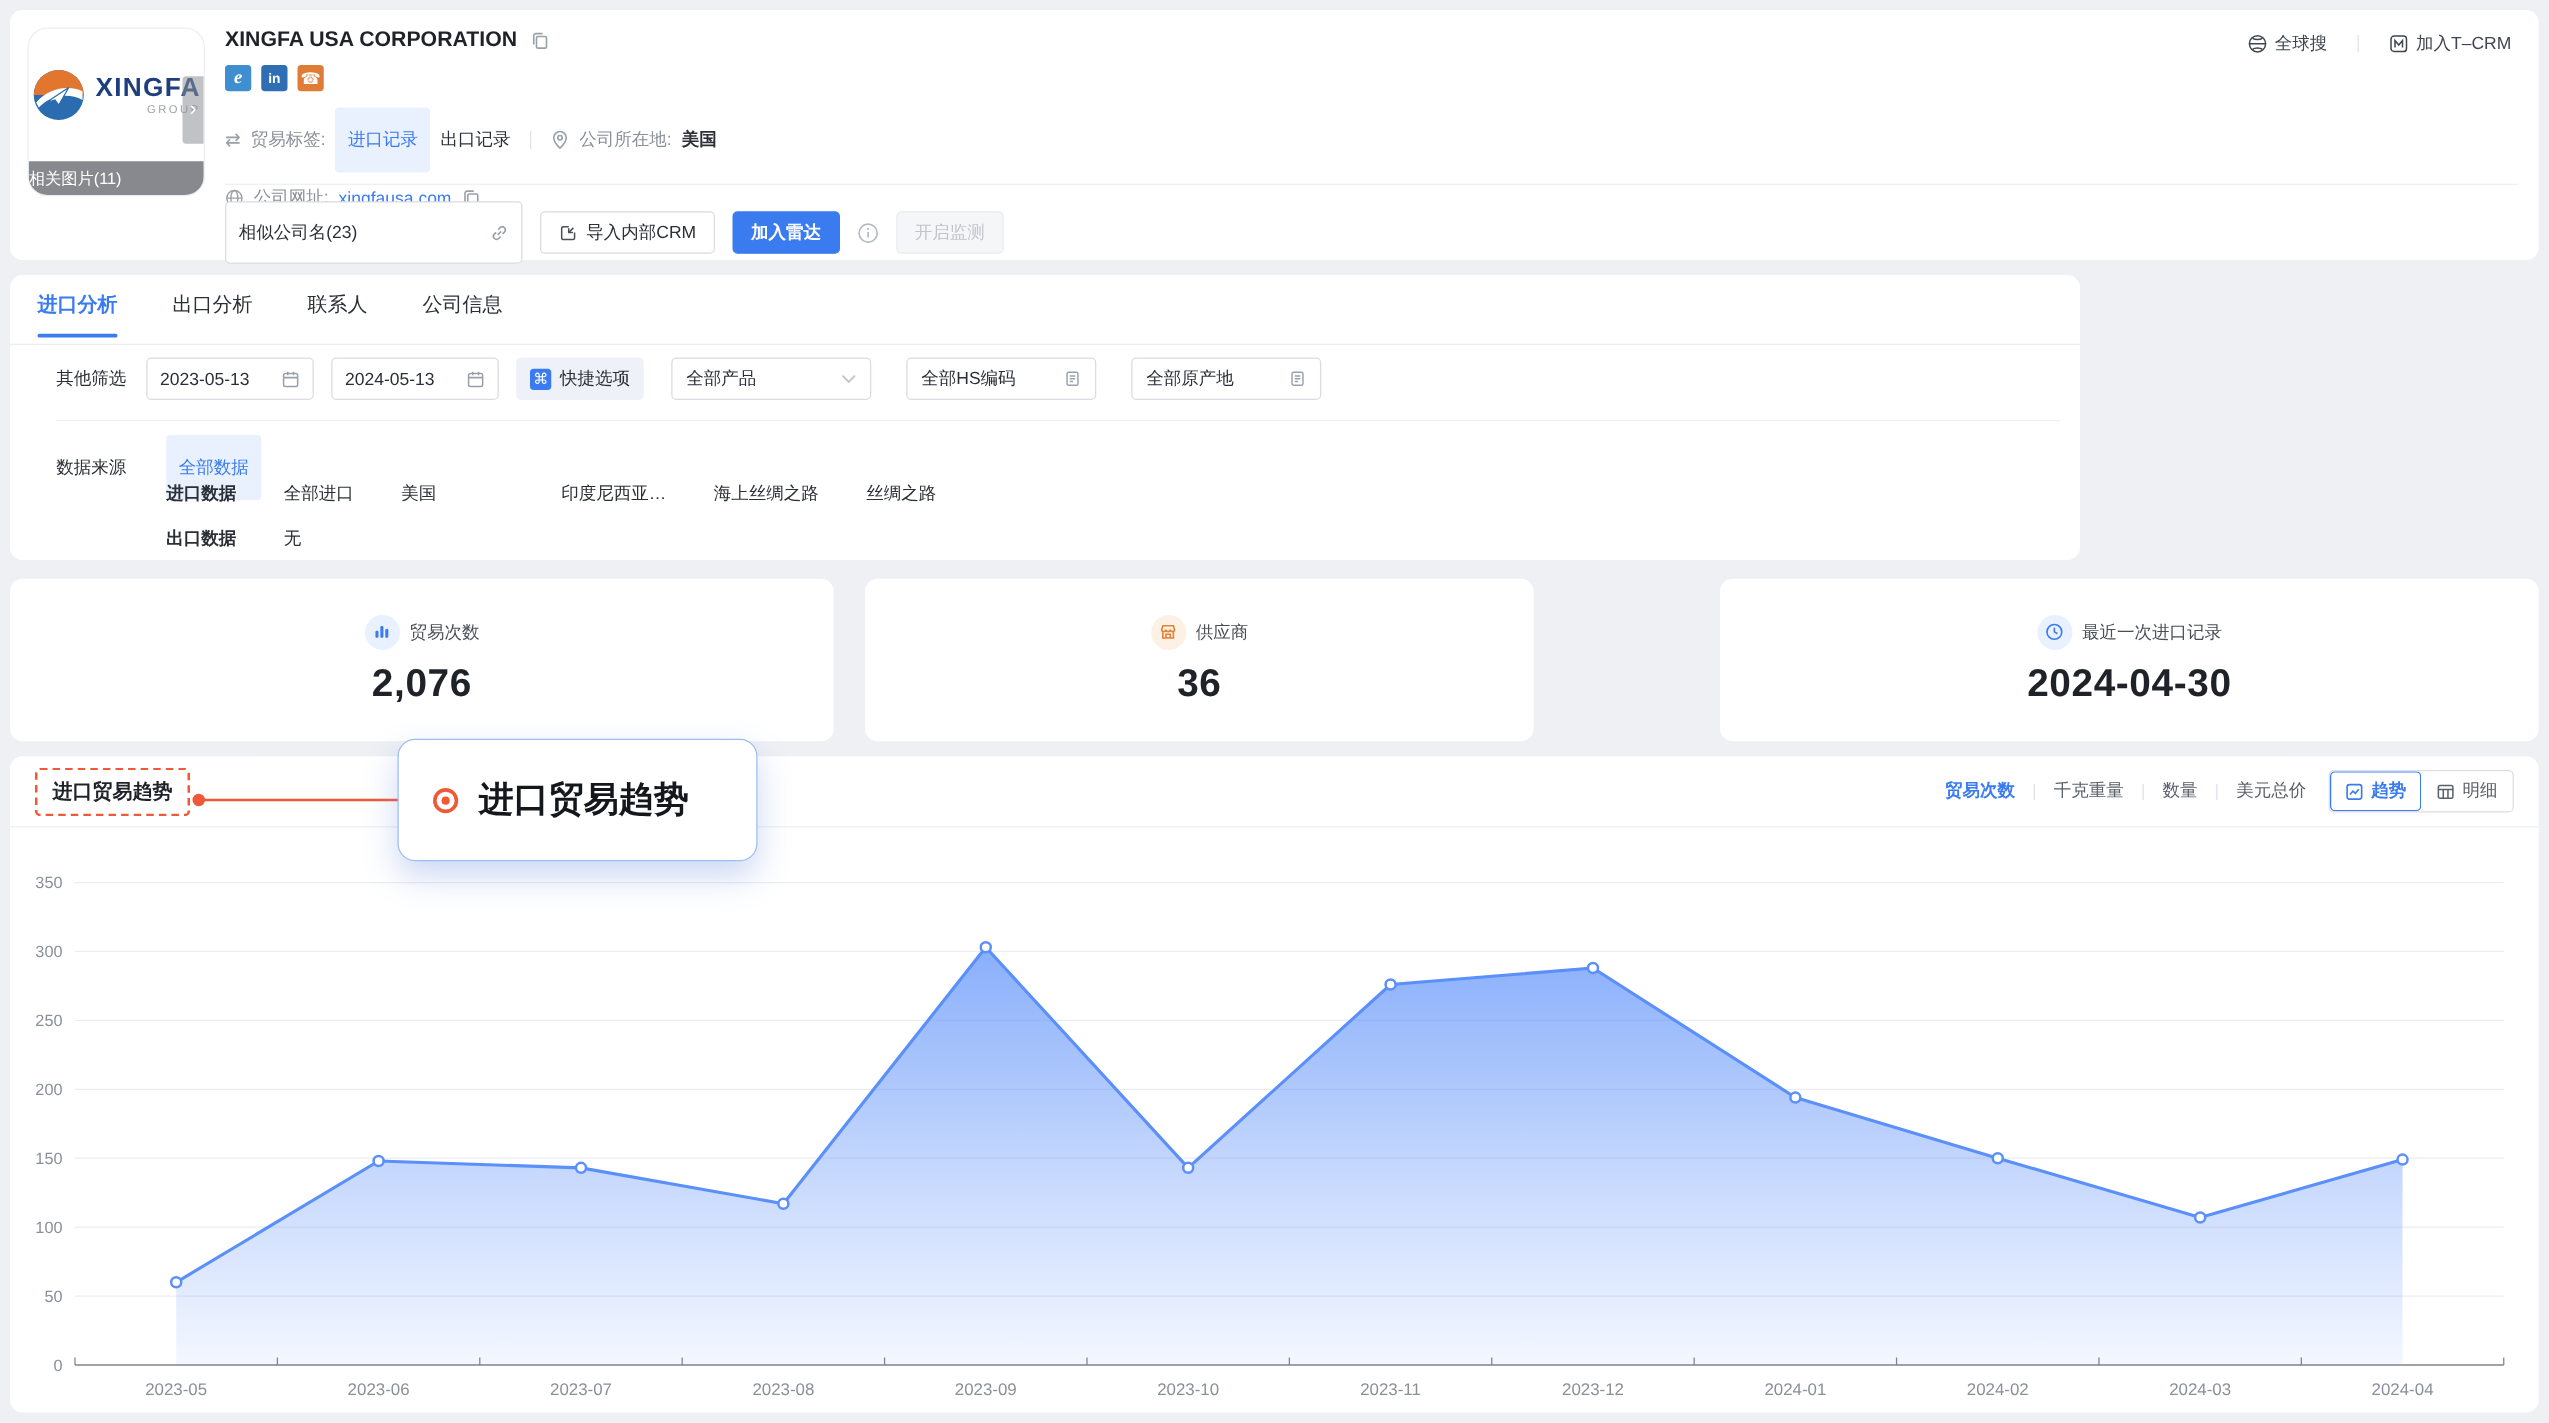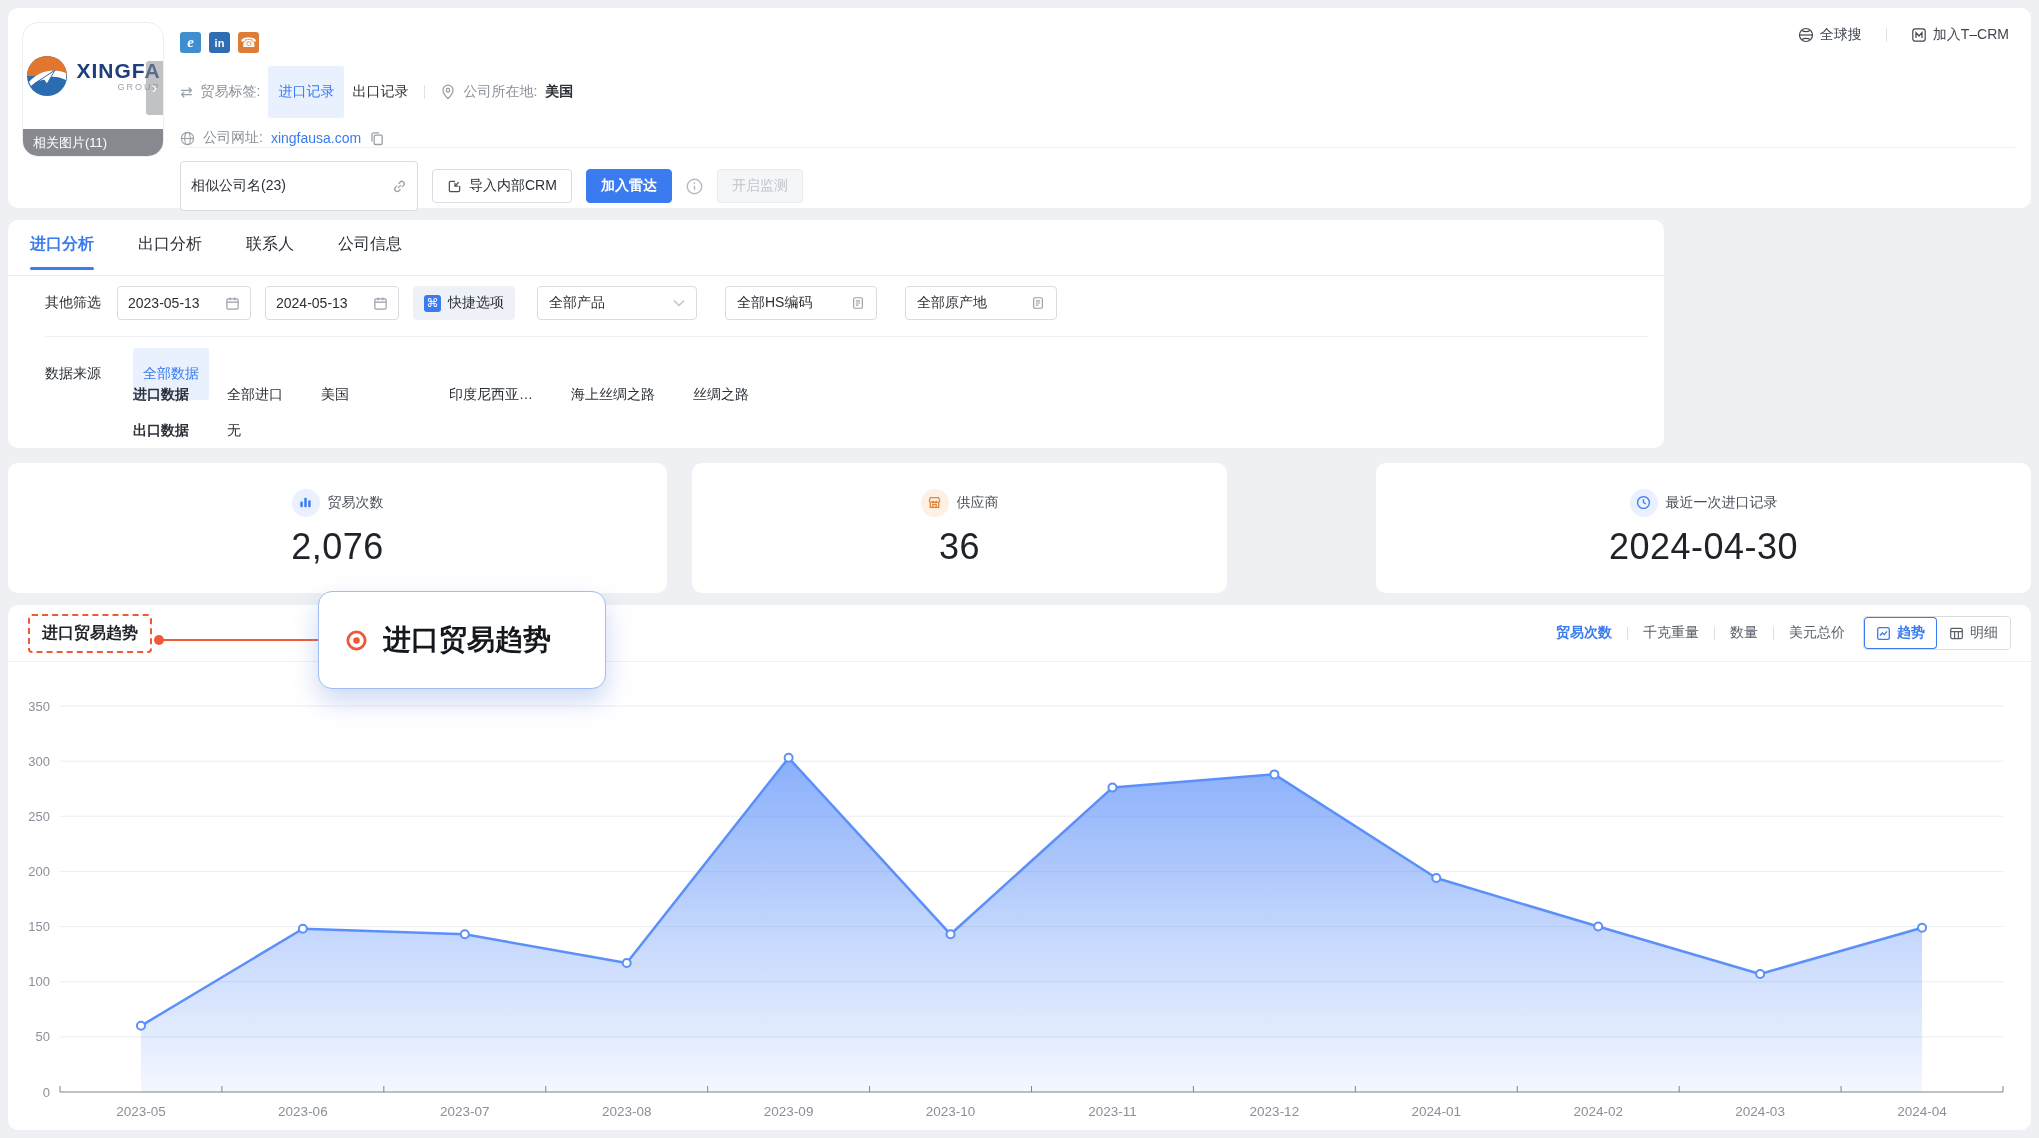--- a/index.html
+++ b/index.html
@@ -13,21 +13,21 @@
   svg{display:block}
   .icon{flex:0 0 auto;display:inline-flex;align-items:center;justify-content:center}
 
   
   #header-card{left:8px;top:8px;width:2023px;height:200px;}
   .photo{position:absolute;left:14px;top:14px;width:140px;height:133px;border:1px solid #eceef2;border-radius:16px;overflow:hidden;background:#fff;}
   .photo-inner{height:106px;display:flex;align-items:center;justify-content:center;gap:7px;}
   .logo-word{line-height:1;}
   .logo-word .w1{font-size:21px;font-weight:bold;color:#1e3f7d;letter-spacing:1px;}
   .logo-word .w2{font-size:9px;color:#9aa3ad;text-align:right;letter-spacing:2px;margin-top:2px;}
-  .photo-caption{position:absolute;left:0;right:0;bottom:0;height:27px;background:rgba(118,121,127,.88);color:#fff;font-size:13px;display:flex;align-items:center;padding-left:10px;}
+  .photo-caption{position:absolute;left:0;right:0;bottom:0;height:27px;background:rgba(118,121,127,.88);color:#fff;font-size:13px;display:flex;align-items:center;}
   .photo-next{position:absolute;right:0;top:38px;width:17px;height:54px;background:rgba(140,144,152,.55);border-radius:3px 0 0 3px;color:#fff;display:flex;align-items:center;justify-content:center;font-size:16px;}
   .hc-info{position:absolute;left:172px;top:14px;right:260px;}
   .name-row{display:flex;align-items:center;gap:10px;font-size:17px;font-weight:bold;color:#1f2329;}
   .social-row{display:flex;gap:8px;margin-top:10px;}
   .sq{width:21px;height:21px;border-radius:3px;color:#fff;display:flex;align-items:center;justify-content:center;font-size:12px;font-weight:bold;}
   .sq.e{background:#3e8ed0;font-style:italic;font-family:"Liberation Serif","DejaVu Serif",serif;font-size:15px;}
   .sq.in{background:#2f6eb3;font-size:11px;}
   .sq.ph{background:#df7c35;font-size:13px;}
   .meta-row{display:flex;align-items:center;gap:8px;margin-top:13px;font-size:14px;color:#2b2f36;}
   .meta-label{color:#8a9099;}
@@ -63,21 +63,21 @@
   .src-label{width:88px;color:#2b2f36;}
   .src-items{display:flex;align-items:center;gap:38px;}
   .b600{font-weight:bold;}
 
   
   .stat-card{position:absolute;top:463px;height:130px;background:#fff;border-radius:10px;display:flex;flex-direction:column;align-items:center;justify-content:center;gap:9px;}
   .stat-head{display:flex;align-items:center;gap:8px;font-size:14px;color:#4a4f57;}
   .stat-ico{width:28px;height:28px;border-radius:50%;display:flex;align-items:center;justify-content:center;}
   .stat-ico.blue{background:#e9f1fe;}
   .stat-ico.orange{background:#fdf0e4;}
-  .stat-value{font-size:36px;font-weight:normal;color:#1f2329;letter-spacing:.5px;}
+  .stat-value{font-size:31px;font-weight:bold;color:#1f2329;letter-spacing:.5px;}
 
   
   #chart-panel{left:8px;top:605px;width:2023px;height:525px;}
   .chart-header{position:absolute;left:0;right:0;top:0;height:56px;display:flex;align-items:center;padding:0 20px;box-sizing:border-box;}
   .chart-title-box{border:2px dashed var(--danger);border-radius:4px;padding:7px 12px;font-size:16px;font-weight:bold;color:#1f2329;}
   .chart-header-divider{position:absolute;left:0;right:0;top:56px;height:1px;background:#eef0f3;}
   .metrics{margin-left:auto;display:flex;align-items:center;gap:15px;font-size:14px;color:#5a606a;}
   .metric{color:#5a606a;}
   .metric.active{color:var(--accent);font-weight:bold;}
   .mdiv{width:1px;height:13px;background:#dcdfe5;}
@@ -106,20 +106,29 @@
       <div class="logo-word">
         <div class="w1">XINGFA</div>
         <div class="w2">GROUP</div>
       </div>
     </div>
     <div class="photo-caption">相关图片(11)</div>
     <div class="photo-next">›</div>
   </div>
 
   <div class="hc-info">
+    <div class="name-row">
+      <span>XINGFA USA CORPORATION</span>
+      <span class="icon">
+        <svg width="15" height="15" viewBox="0 0 15 15" fill="none" stroke="#9aa0a8" stroke-width="1.3">
+            <rect x="5.2" y="4.2" width="8" height="9.3" rx="1.2"></rect>
+            <path d="M3 10.5v-7A1.6 1.6 0 0 1 4.6 1.9H10"></path>
+          </svg>
+      </span>
+    </div>
     <div class="social-row">
       <span class="sq e">e</span>
       <span class="sq in">in</span>
       <span class="sq ph">☎</span>
     </div>
     <div class="meta-row">
       <span class="icon" style="color:#9aa0a8;font-size:15px;">⇄</span>
       <span class="meta-label">贸易标签:</span>
       <span class="chip blue">进口记录</span>
       <span>出口记录</span>

